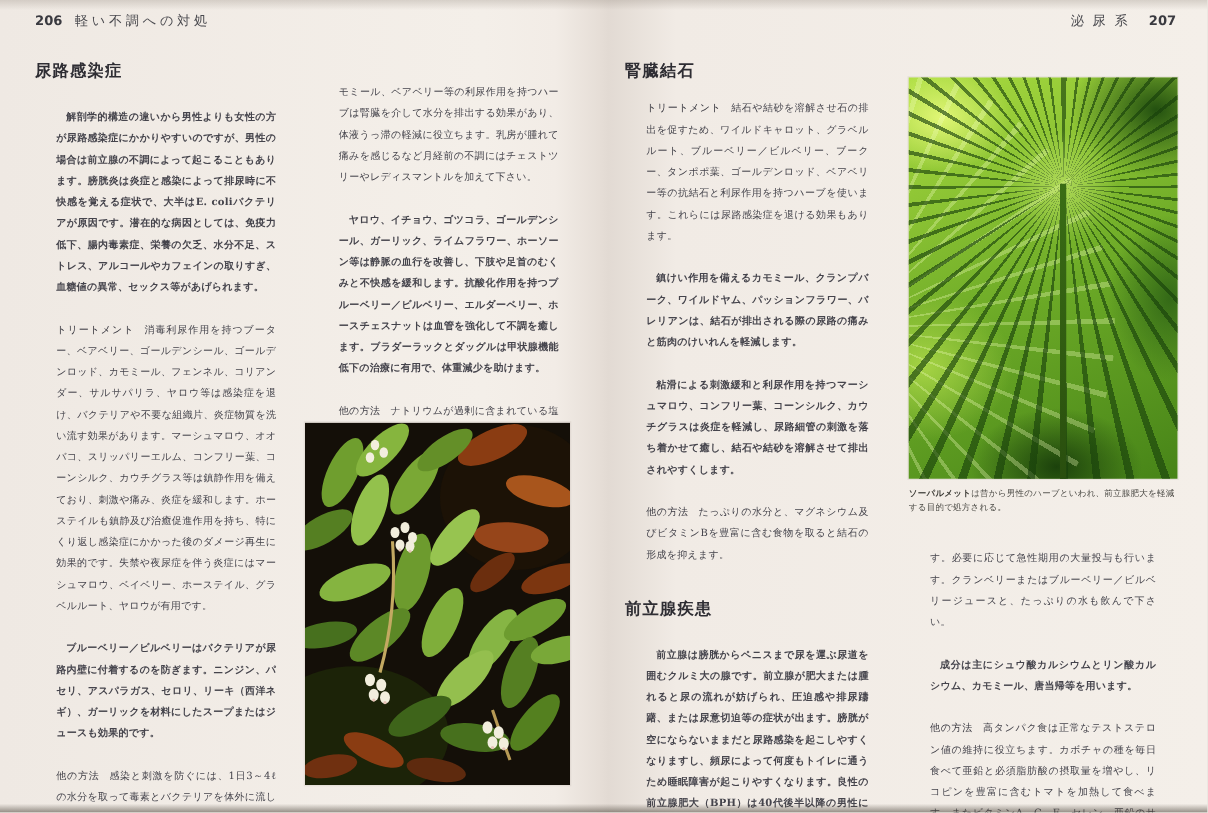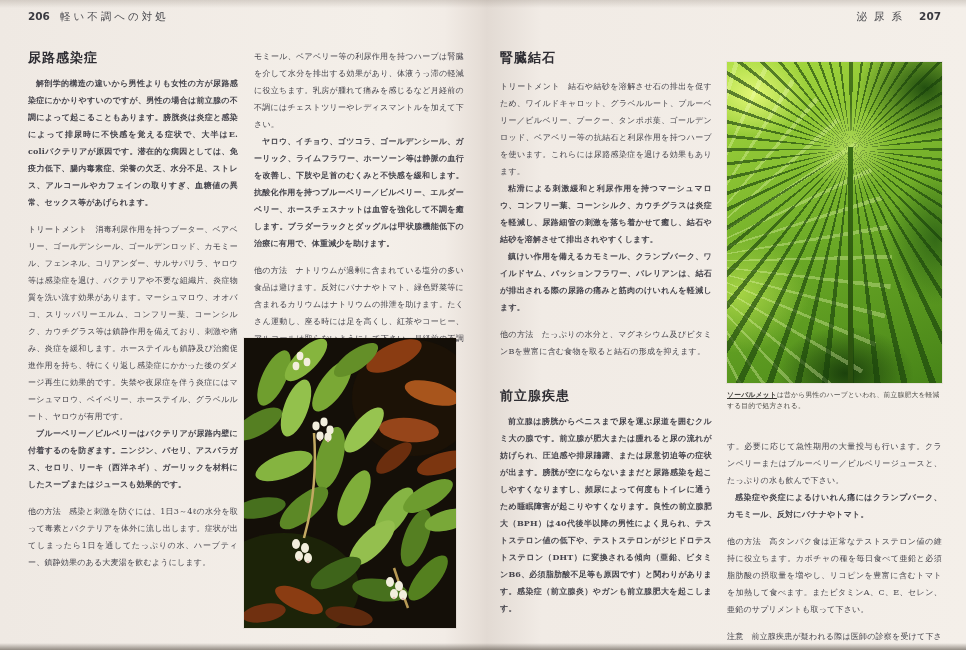--- a/index.html
+++ b/index.html
@@ -16,27 +16,27 @@
   .hdr-r{right:25px;text-align:center;}
   .hdr .rt{letter-spacing:3px;margin-left:10px;}
   .hdr-r .rt{letter-spacing:7px;margin-right:10px;margin-left:0;}
   .col{position:absolute;top:48px;color:#45444c;font-size:8px;line-height:17px;text-align:justify;letter-spacing:.2px;}
   .col-l1{left:28px;width:210px;}
   .col-l2{left:254px;width:210px;}
   .col-r1{left:500px;width:212px;}
   .col-r2{left:727px;width:215px;}
   h2{font-size:13px;font-weight:bold;color:#2e2d33;margin:0 0 7px 0;letter-spacing:1px;line-height:20px;}
   h2.later{margin-top:26px;}
-  p{margin:0;}
+  p{margin:17px;}
   p.ind{text-indent:1em;font-weight:bold;}
   p.lab{margin-top:10px;}
   .lbl{font-family:"DejaVu Sans", sans-serif;font-weight:normal;color:#3b3a42;margin-right:8px;}
   .caption{font-family:"DejaVu Sans", sans-serif;font-size:6.8px;line-height:11px;color:#4b4a45;
     text-align:left;letter-spacing:.2px;}
-  .caption b{color:#3a3934;text-decoration:underline;}
+  .caption b{color:#3a3934;}
   .cap-l2{margin-top:14px;}
   .cap-block{display:block;}
   .photo-bearberry{position:absolute;left:244px;top:338px;width:212px;height:290px;overflow:hidden;
     box-shadow:0 0 0 1px rgba(90,80,70,.08);}
   .photo-saw{position:relative;width:215px;height:321px;margin-top:14px;overflow:hidden;
     box-shadow:0 0 0 1px rgba(90,80,70,.08);
     background:
       radial-gradient(80px 60px at 12% 10%, rgba(228,248,120,.95), rgba(228,248,120,0) 70%),
       radial-gradient(95px 75px at 92% 8%, rgba(24,68,12,.9), rgba(24,68,12,0) 72%),
       radial-gradient(70px 95px at 97% 55%, rgba(40,92,20,.8), rgba(40,92,20,0) 70%),
@@ -143,36 +143,36 @@
           <circle cx="64" cy="224" r="1.3"></circle>
           <circle cx="150" cy="260" r="1.3"></circle>
           <circle cx="159" cy="261" r="1.3"></circle>
       </g>
     </svg>
   </div>
 
   <div class="col col-r1">
     <h2>腎臓結石</h2>
     <p class="lab"><b class="lbl">トリートメント</b><span>結石や結砂を溶解させ石の排出を促すため、ワイルドキャロット、グラベルルート、ブルーベリー／ビルベリー、ブークー、タンポポ葉、ゴールデンロッド、ベアベリー等の抗結石と利尿作用を持つハーブを使います。これらには尿路感染症を退ける効果もあります。</span></p>
+    <p class="ind">鎮けい作用を備えるカモミール、クランプバーク、ワイルドヤム、パッションフラワー、バレリアンは、結石が排出される際の尿路の痛みと筋肉のけいれんを軽減します。</p>
     <p class="ind">粘滑による刺激緩和と利尿作用を持つマーシュマロウ、コンフリー葉、コーンシルク、カウチグラスは炎症を軽減し、尿路細管の刺激を落ち着かせて癒し、結石や結砂を溶解させて排出されやすくします。</p>
-    <p class="ind">鎮けい作用を備えるカモミール、クランプバーク、ワイルドヤム、パッションフラワー、バレリアンは、結石が排出される際の尿路の痛みと筋肉のけいれんを軽減します。</p>
     <p class="lab"><b class="lbl">他の方法</b><span>たっぷりの水分と、マグネシウム及びビタミンBを豊富に含む食物を取ると結石の形成を抑えます。</span></p>
     <h2 class="later">前立腺疾患</h2>
     <p class="ind">前立腺は膀胱からペニスまで尿を運ぶ尿道を囲むクルミ大の腺です。前立腺が肥大または腫れると尿の流れが妨げられ、圧迫感や排尿躊躇、または尿意切迫等の症状が出ます。膀胱が空にならないままだと尿路感染を起こしやすくなりますし、頻尿によって何度もトイレに通うため睡眠障害が起こりやすくなります。良性の前立腺肥大（BPH）は40代後半以降の男性によく見られ、テストステロン値の低下や、テストステロンがジヒドロテストステロン（DHT）に変換される傾向（亜鉛、ビタミンB6、必須脂肪酸不足等も原因です）と関わりがあります。感染症（前立腺炎）やガンも前立腺肥大を起こします。</p>
 
   </div>
 
   <div class="col col-r2">
     <div class="photo-saw">
       <div class="fan2"></div>
       <div class="fan"></div>
       <div class="glow"></div>
       <div class="stem"></div>
     </div>
     <div class="caption cap-r2"><b>ソーパルメット</b><span>は昔から男性のハーブといわれ、前立腺肥大を軽減する目的で処方される。</span></div>
     <p class="cont-gap">す。必要に応じて急性期用の大量投与も行います。クランベリーまたはブルーベリー／ビルベリージュースと、たっぷりの水も飲んで下さい。</p>
-    <p class="ind">感染症や炎症によるけいれん痛にはクランプバーク、カモミール、反対にバナナやトマト。</p>
+    <p class="ind">成分は主にシュウ酸カルシウムとリン酸カルシウム、カモミール、唐当帰等を用います。</p>
     <p class="lab"><b class="lbl">他の方法</b><span>高タンパク食は正常なテストステロン値の維持に役立ちます。カボチャの種を毎日食べて亜鉛と必須脂肪酸の摂取量を増やし、リコピンを豊富に含むトマトを加熱して食べます。またビタミンA、C、E、セレン、亜鉛のサプリメントも取って下さい。</span></p>
     <p class="lab"><b class="lbl">注意</b><span>前立腺疾患が疑われる際は医師の診察を受けて下さい。</span></p>
   </div>
 
   <div class="bottom-edge"></div>
 </div>
 
 </body></html>

